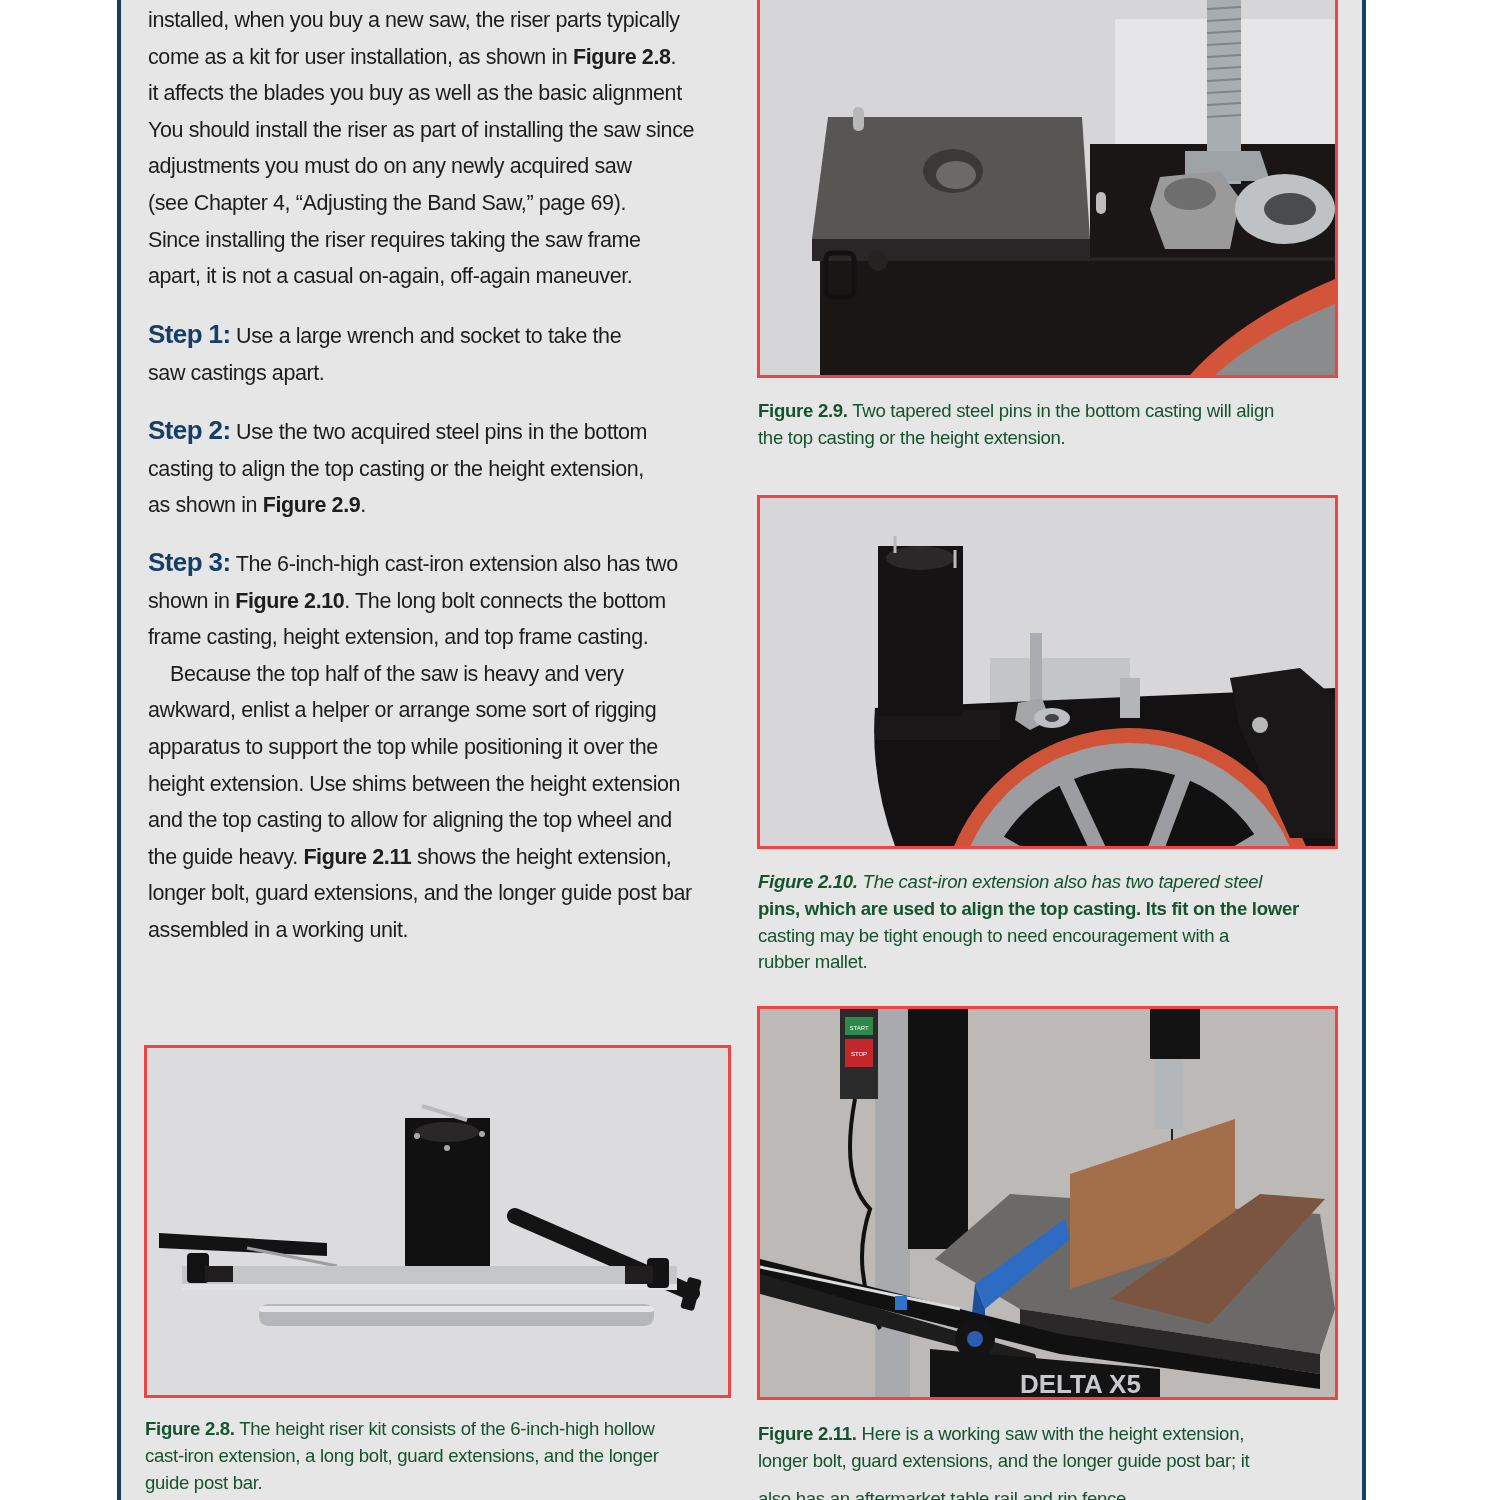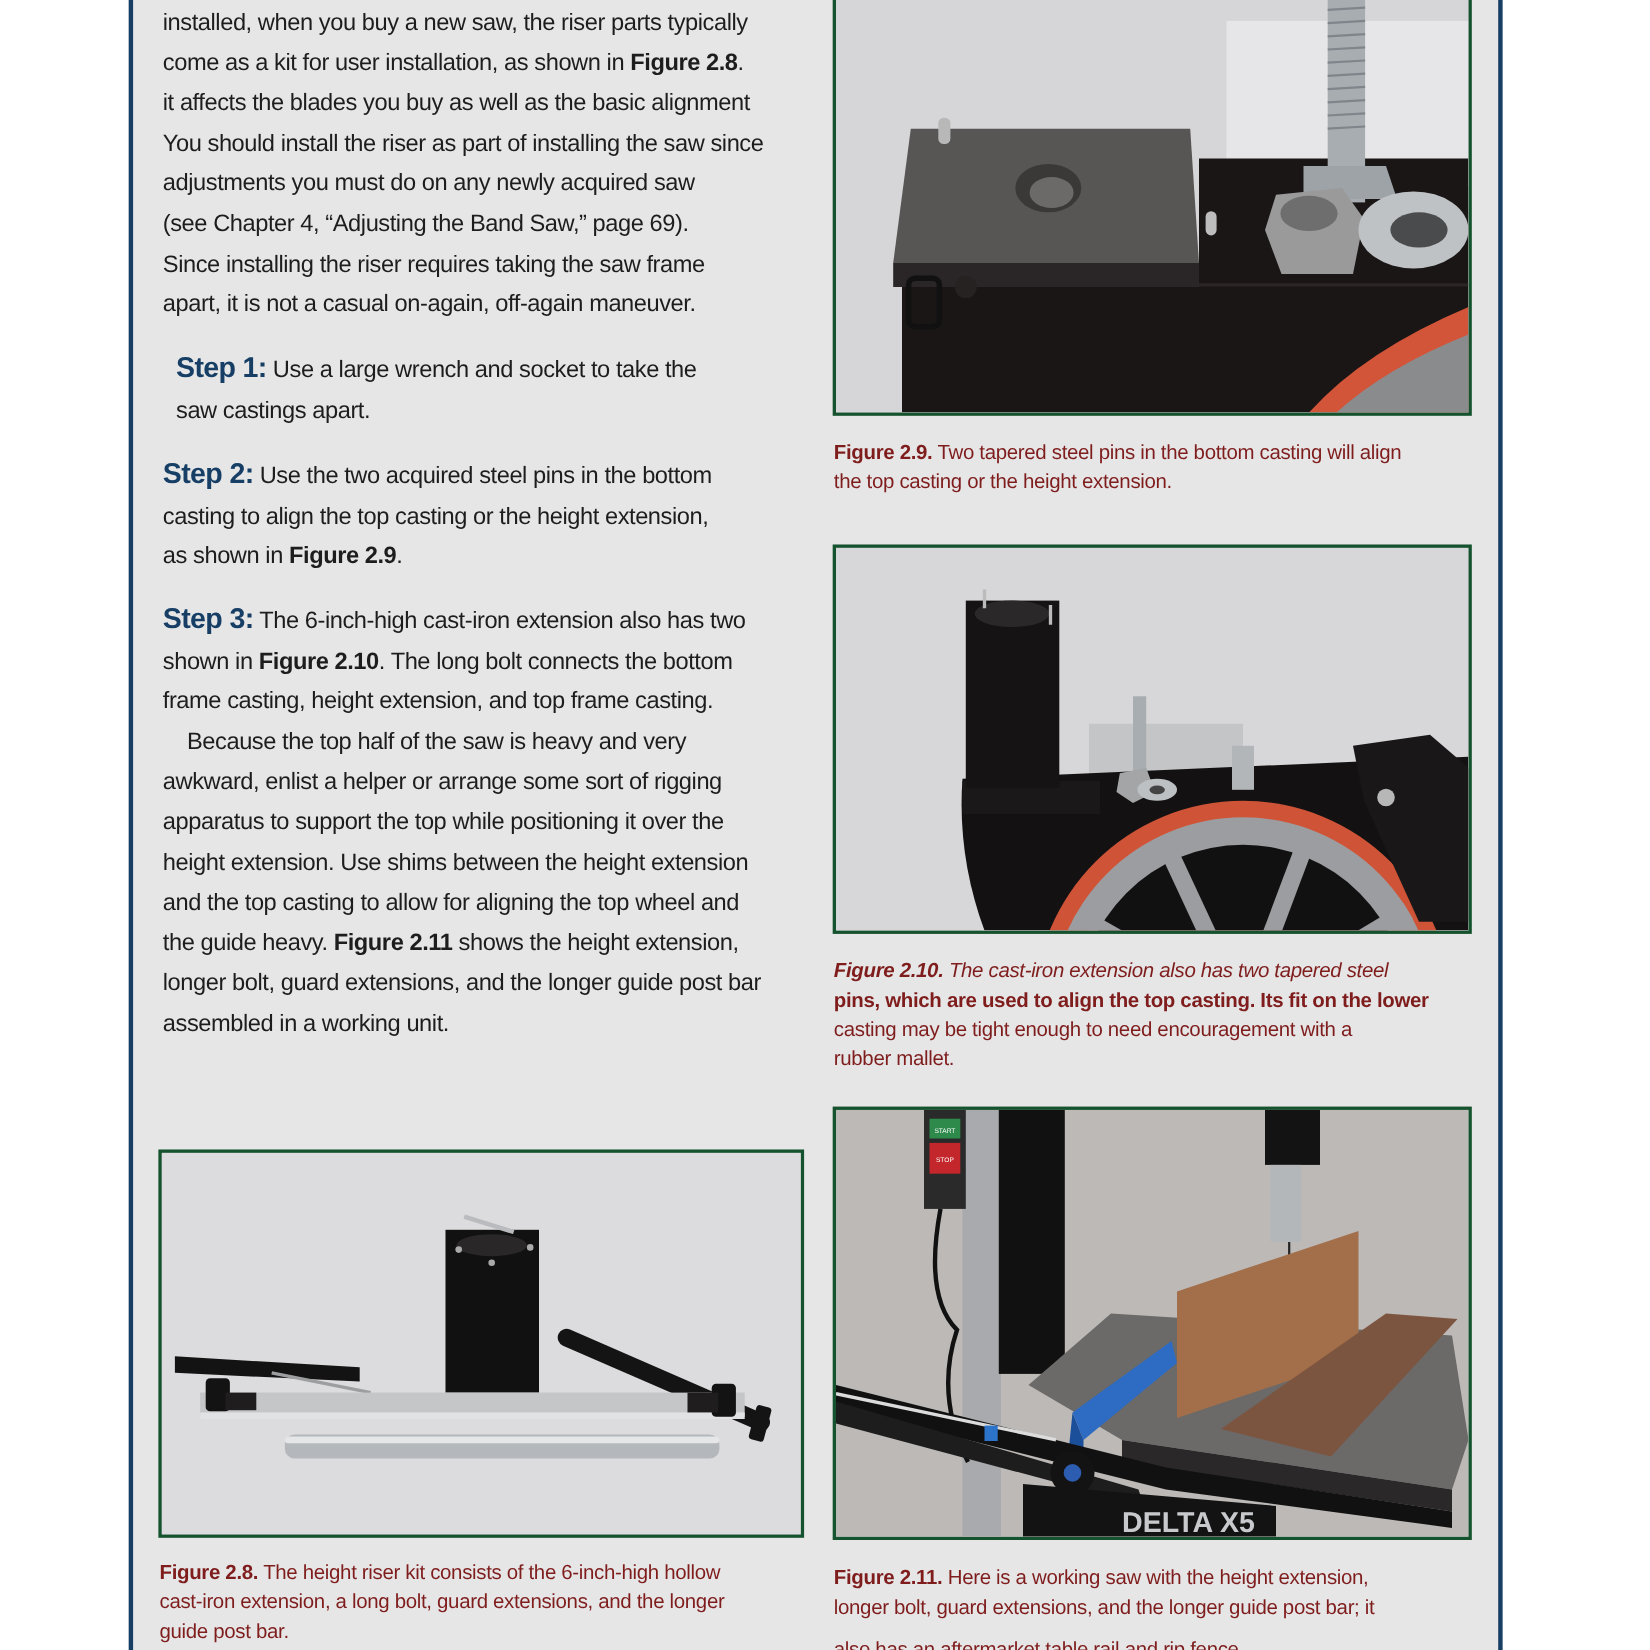--- a/index.html
+++ b/index.html
@@ -16,25 +16,25 @@
   .body-text {
     position:absolute; left:148px; top:0; width:580px;
     font-size:21.5px; line-height:36.6px; color:#1d1d1d;
     letter-spacing:-0.4px; transform-origin:left top;
   }
   .body-text b { font-weight:bold; }
   .step-label { color:#173f66; font-weight:bold; font-size:26px; letter-spacing:-0.6px; }
   .line { display:block; white-space:nowrap; }
 
   .figure {
-    position:absolute; box-sizing:border-box; border:3px solid #14532d; overflow:hidden;
+    position:absolute; box-sizing:border-box; border:3px solid #ef4444; overflow:hidden;
     background:#d8d8d9;
   }
   .caption {
-    position:absolute; font-size:18.6px; line-height:26.8px; color:#7f1d1d;
+    position:absolute; font-size:18.6px; line-height:26.8px; color:#14532d;
     letter-spacing:-0.3px;
   }
   .caption b { font-weight:bold; }
   svg { display:block; }
 </style>
 </head>
 <body>
 
 <div class="panel"></div>
 
@@ -43,21 +43,21 @@
     <span class="line">installed, when you buy a new saw, the riser parts typically</span>
     <span class="line"><span>come as a kit for user installation, as shown in </span><b>Figure 2.8</b><span>.</span></span>
     <span class="line">it affects the blades you buy as well as the basic alignment</span>
     <span class="line">You should install the riser as part of installing the saw since</span>
     <span class="line">adjustments you must do on any newly acquired saw</span>
     <span class="line">(see Chapter 4, “Adjusting the Band Saw,” page 69).</span>
     <span class="line">Since installing the riser requires taking the saw frame</span>
     <span class="line">apart, it is not a casual on-again, off-again maneuver.</span>
   </div>
 
-  <div style="position:absolute; top:316px; left:12px; width:600px;">
+  <div style="position:absolute; top:316px; left:0; width:600px;">
     <span class="line"><span class="step-label">Step 1:</span><span> Use a large wrench and socket to take the</span></span>
     <span class="line">saw castings apart.</span>
   </div>
 
   <div style="position:absolute; top:412px; left:0; width:600px;">
     <span class="line"><span class="step-label">Step 2:</span><span> Use the two acquired steel pins in the bottom</span></span>
     <span class="line">casting to align the top casting or the height extension,</span>
     <span class="line"><span>as shown in </span><b>Figure 2.9</b><span>.</span></span>
   </div>
 

